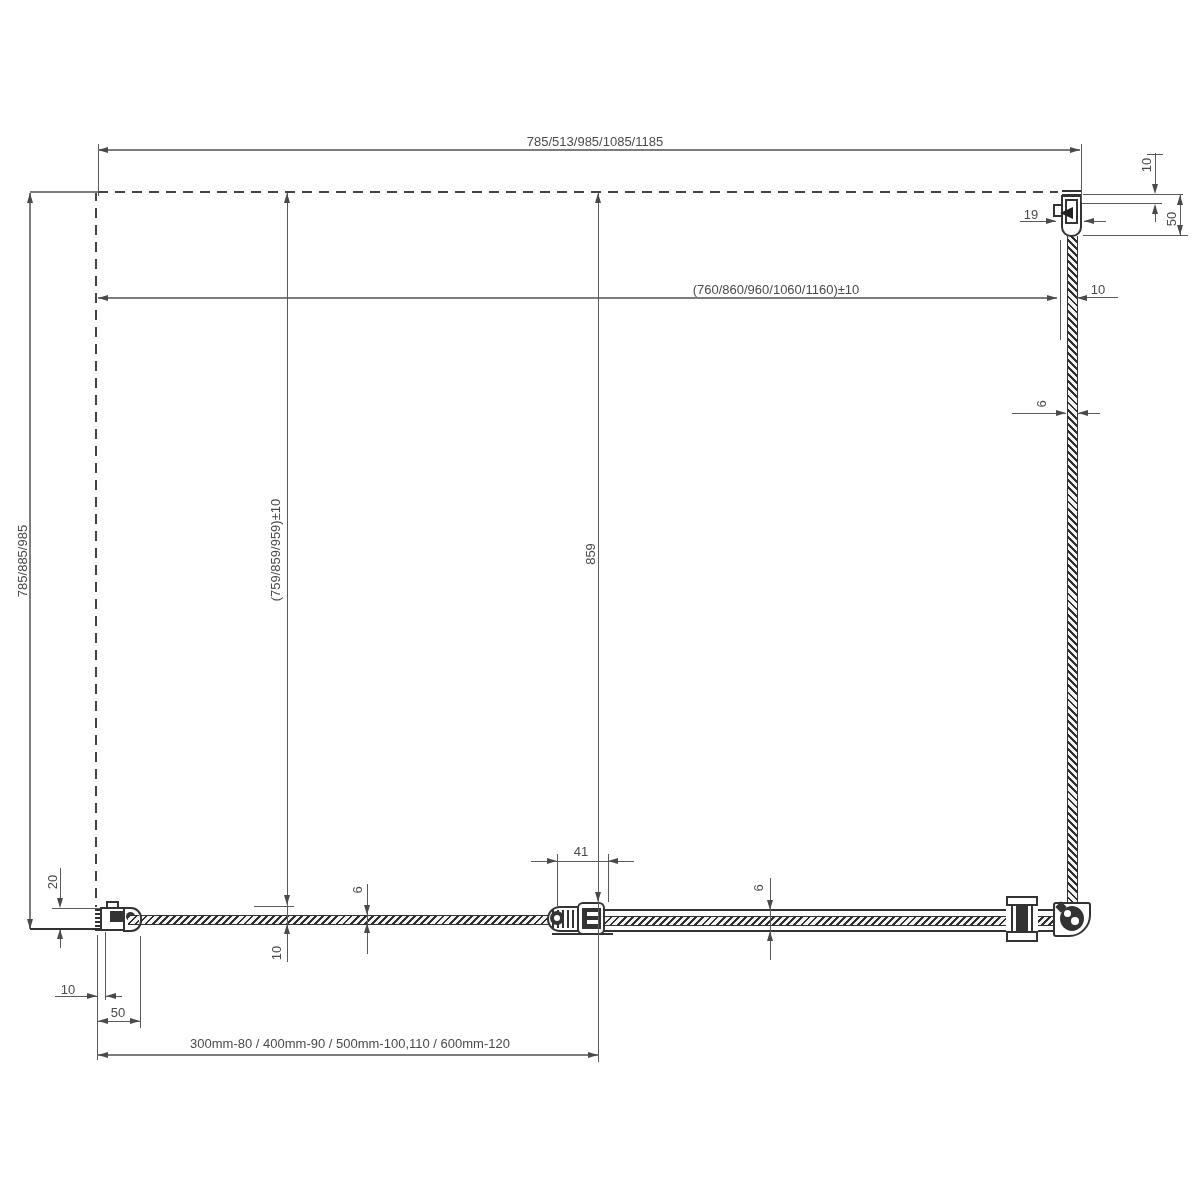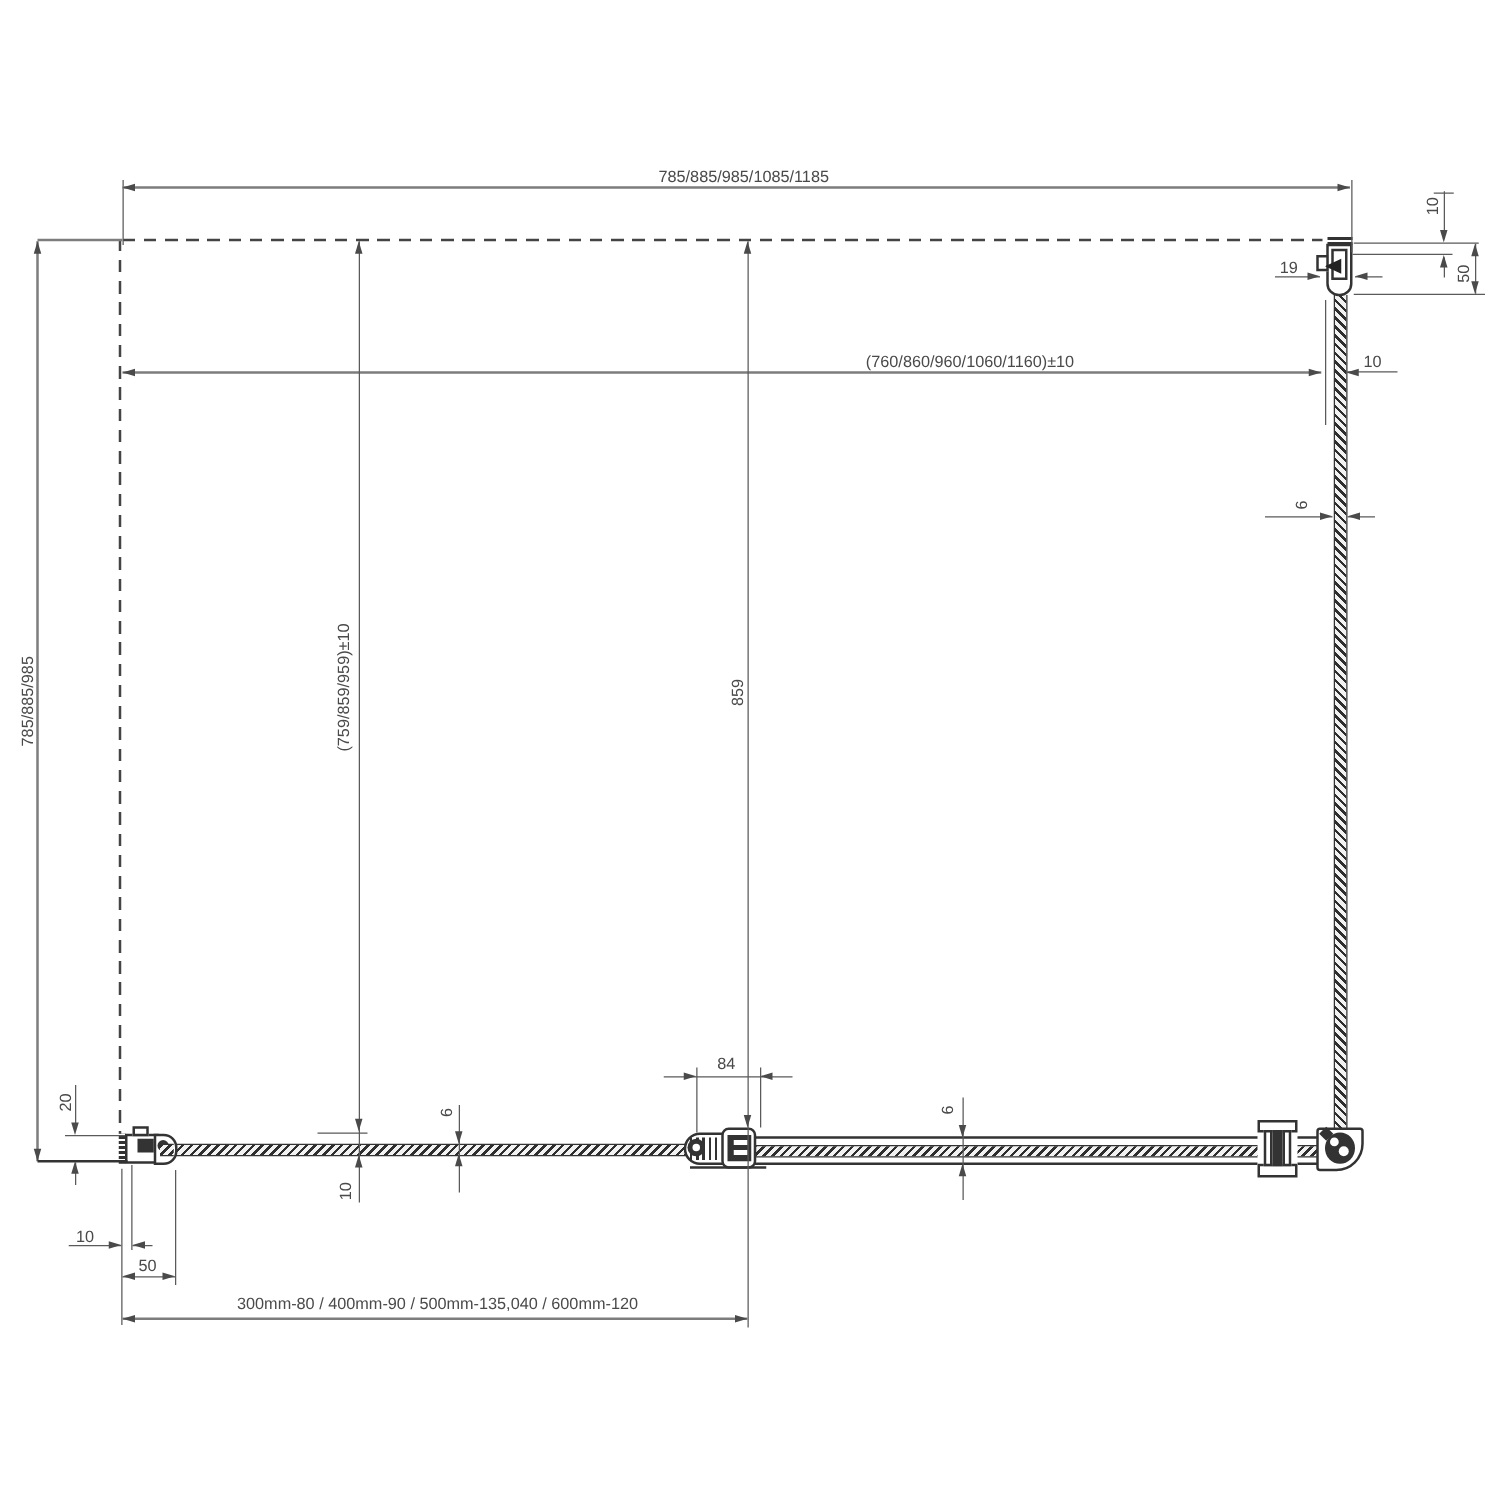--- a/index.html
+++ b/index.html
@@ -86,21 +86,21 @@
   <div class="dark" style="left:1060px;top:906px;width:24px;height:25px;border-radius:50%;"></div>
   <div class="white" style="left:1064px;top:910px;width:7px;height:7px;border-radius:50%;"></div>
   <div class="white" style="left:1071px;top:917px;width:8px;height:8px;border-radius:50%;"></div>
   <div class="dark" style="left:1057px;top:903px;width:8px;height:8px;transform:rotate(45deg);"></div>
 
   <div class="vl" style="left:98px;top:144px;height:52px;"></div>
   <div class="vl" style="left:1081px;top:144px;height:58px;"></div>
   <div class="hl2" style="left:98px;top:149px;width:982px;"></div>
   <div class="ar ar-l" style="left:98px;top:146.5px;"></div>
   <div class="ar ar-r" style="left:1070px;top:146.5px;"></div>
-  <div class="lbl" style="left:595px;top:141px;">785/885/985/1085/1185</div>
+  <div class="lbl" style="left:595px;top:141px;">785/513/985/1085/1185</div>
 
   <div class="hl2" style="left:30px;top:191px;width:68px;"></div>
   <div class="vl2" style="left:29px;top:193px;height:736px;"></div>
   <div class="ar ar-u" style="left:26.5px;top:193px;"></div>
   <div class="ar ar-d" style="left:26.5px;top:919px;"></div>
   <div class="hl3" style="left:30px;top:928px;width:72px;"></div>
   <div class="lbl rot" style="left:22px;top:561px;">785/885/985</div>
 
   <div class="hl2" style="left:98px;top:297px;width:959px;"></div>
   <div class="ar ar-l" style="left:98px;top:294.5px;"></div>
@@ -164,32 +164,32 @@
   <div class="vl" style="left:60px;top:930px;height:18px;"></div>
   <div class="ar ar-u" style="left:56.5px;top:929px;"></div>
   <div class="hl" style="left:52px;top:908px;width:48px;"></div>
   <div class="lbl rot" style="left:52px;top:882px;">20</div>
 
   <div class="vl" style="left:557px;top:854px;height:52px;"></div>
   <div class="vl" style="left:608px;top:854px;height:48px;"></div>
   <div class="hl" style="left:531px;top:861px;width:103px;"></div>
   <div class="ar ar-r" style="left:547px;top:857.5px;"></div>
   <div class="ar ar-l" style="left:608px;top:857.5px;"></div>
-  <div class="lbl" style="left:581px;top:851px;">84</div>
+  <div class="lbl" style="left:581px;top:851px;">41</div>
 
   <div class="vl" style="left:97px;top:935px;height:125px;"></div>
   <div class="vl" style="left:105px;top:932px;height:68px;"></div>
   <div class="vl" style="left:140px;top:936px;height:92px;"></div>
   <div class="hl" style="left:55px;top:996px;width:42px;"></div>
   <div class="ar ar-r" style="left:87px;top:992.5px;"></div>
   <div class="hl" style="left:106px;top:996px;width:16px;"></div>
   <div class="ar ar-l" style="left:106px;top:992.5px;"></div>
   <div class="lbl" style="left:68px;top:989px;">10</div>
   <div class="hl" style="left:98px;top:1021px;width:42px;"></div>
   <div class="ar ar-l" style="left:98px;top:1017.5px;"></div>
   <div class="ar ar-r" style="left:130px;top:1017.5px;"></div>
   <div class="lbl" style="left:118px;top:1012px;">50</div>
   <div class="hl2" style="left:98px;top:1054px;width:500px;"></div>
   <div class="ar ar-l" style="left:98px;top:1051.5px;"></div>
   <div class="ar ar-r" style="left:588px;top:1051.5px;"></div>
-  <div class="lbl" style="left:350px;top:1043px;">300mm-80 / 400mm-90 / 500mm-135,040 / 600mm-120</div>
+  <div class="lbl" style="left:350px;top:1043px;">300mm-80 / 400mm-90 / 500mm-100,110 / 600mm-120</div>
 
 </div>
 
 </body></html>

